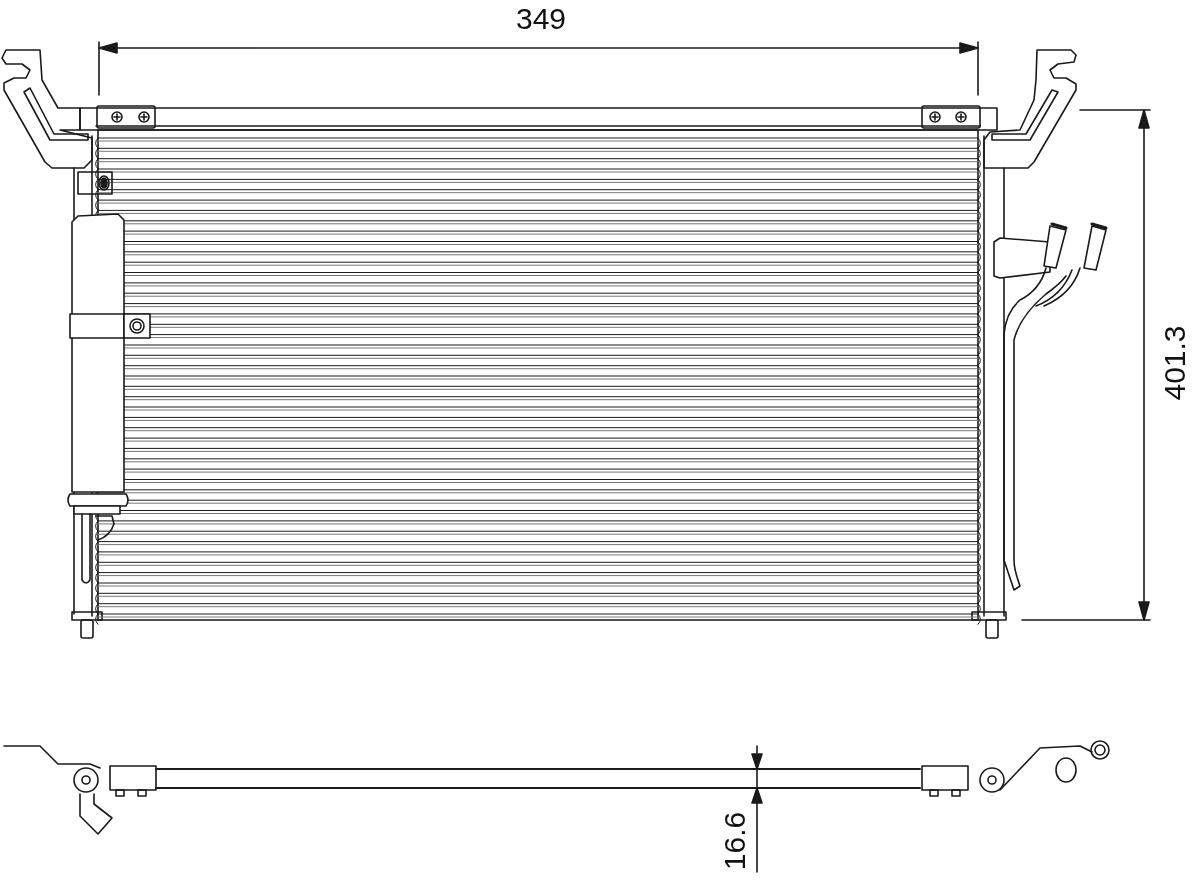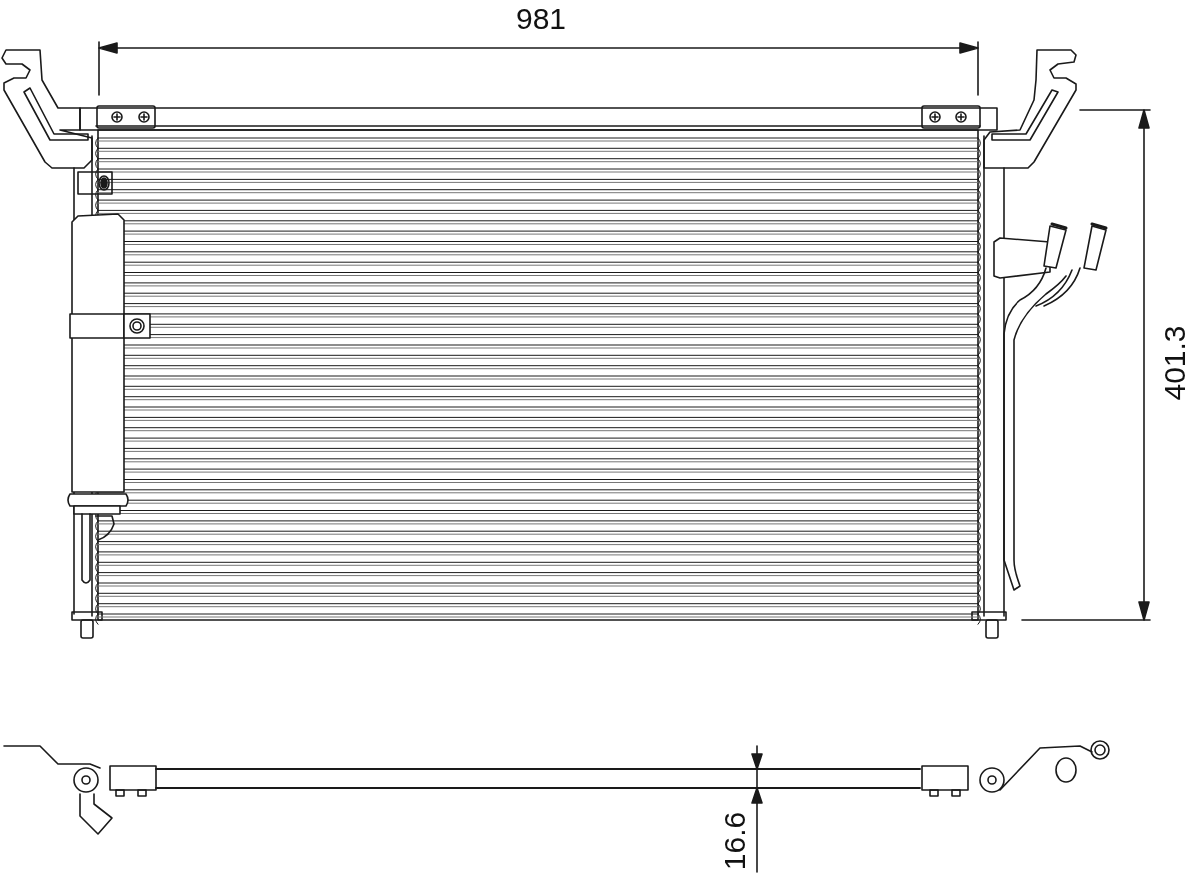--- a/index.html
+++ b/index.html
@@ -338,16 +338,16 @@
         <rect x="952" y="790" width="8" height="6"></rect>
       </g>
       <g>
         <line x1="757" y1="746" x2="757" y2="872"></line>
         <polygon points="757,769 752,754 762,754" fill="#1a1a1a"></polygon>
         <polygon points="757,788 752,803 762,803" fill="#1a1a1a"></polygon>
       </g>
     </g>
   </svg>
 
-  <div class="dim-label dim-width">981</div>
+  <div class="dim-label dim-width">349</div>
   <div class="dim-label dim-height">401.3</div>
   <div class="dim-label dim-depth">16.6</div>
 </div>
 
 </body></html>

